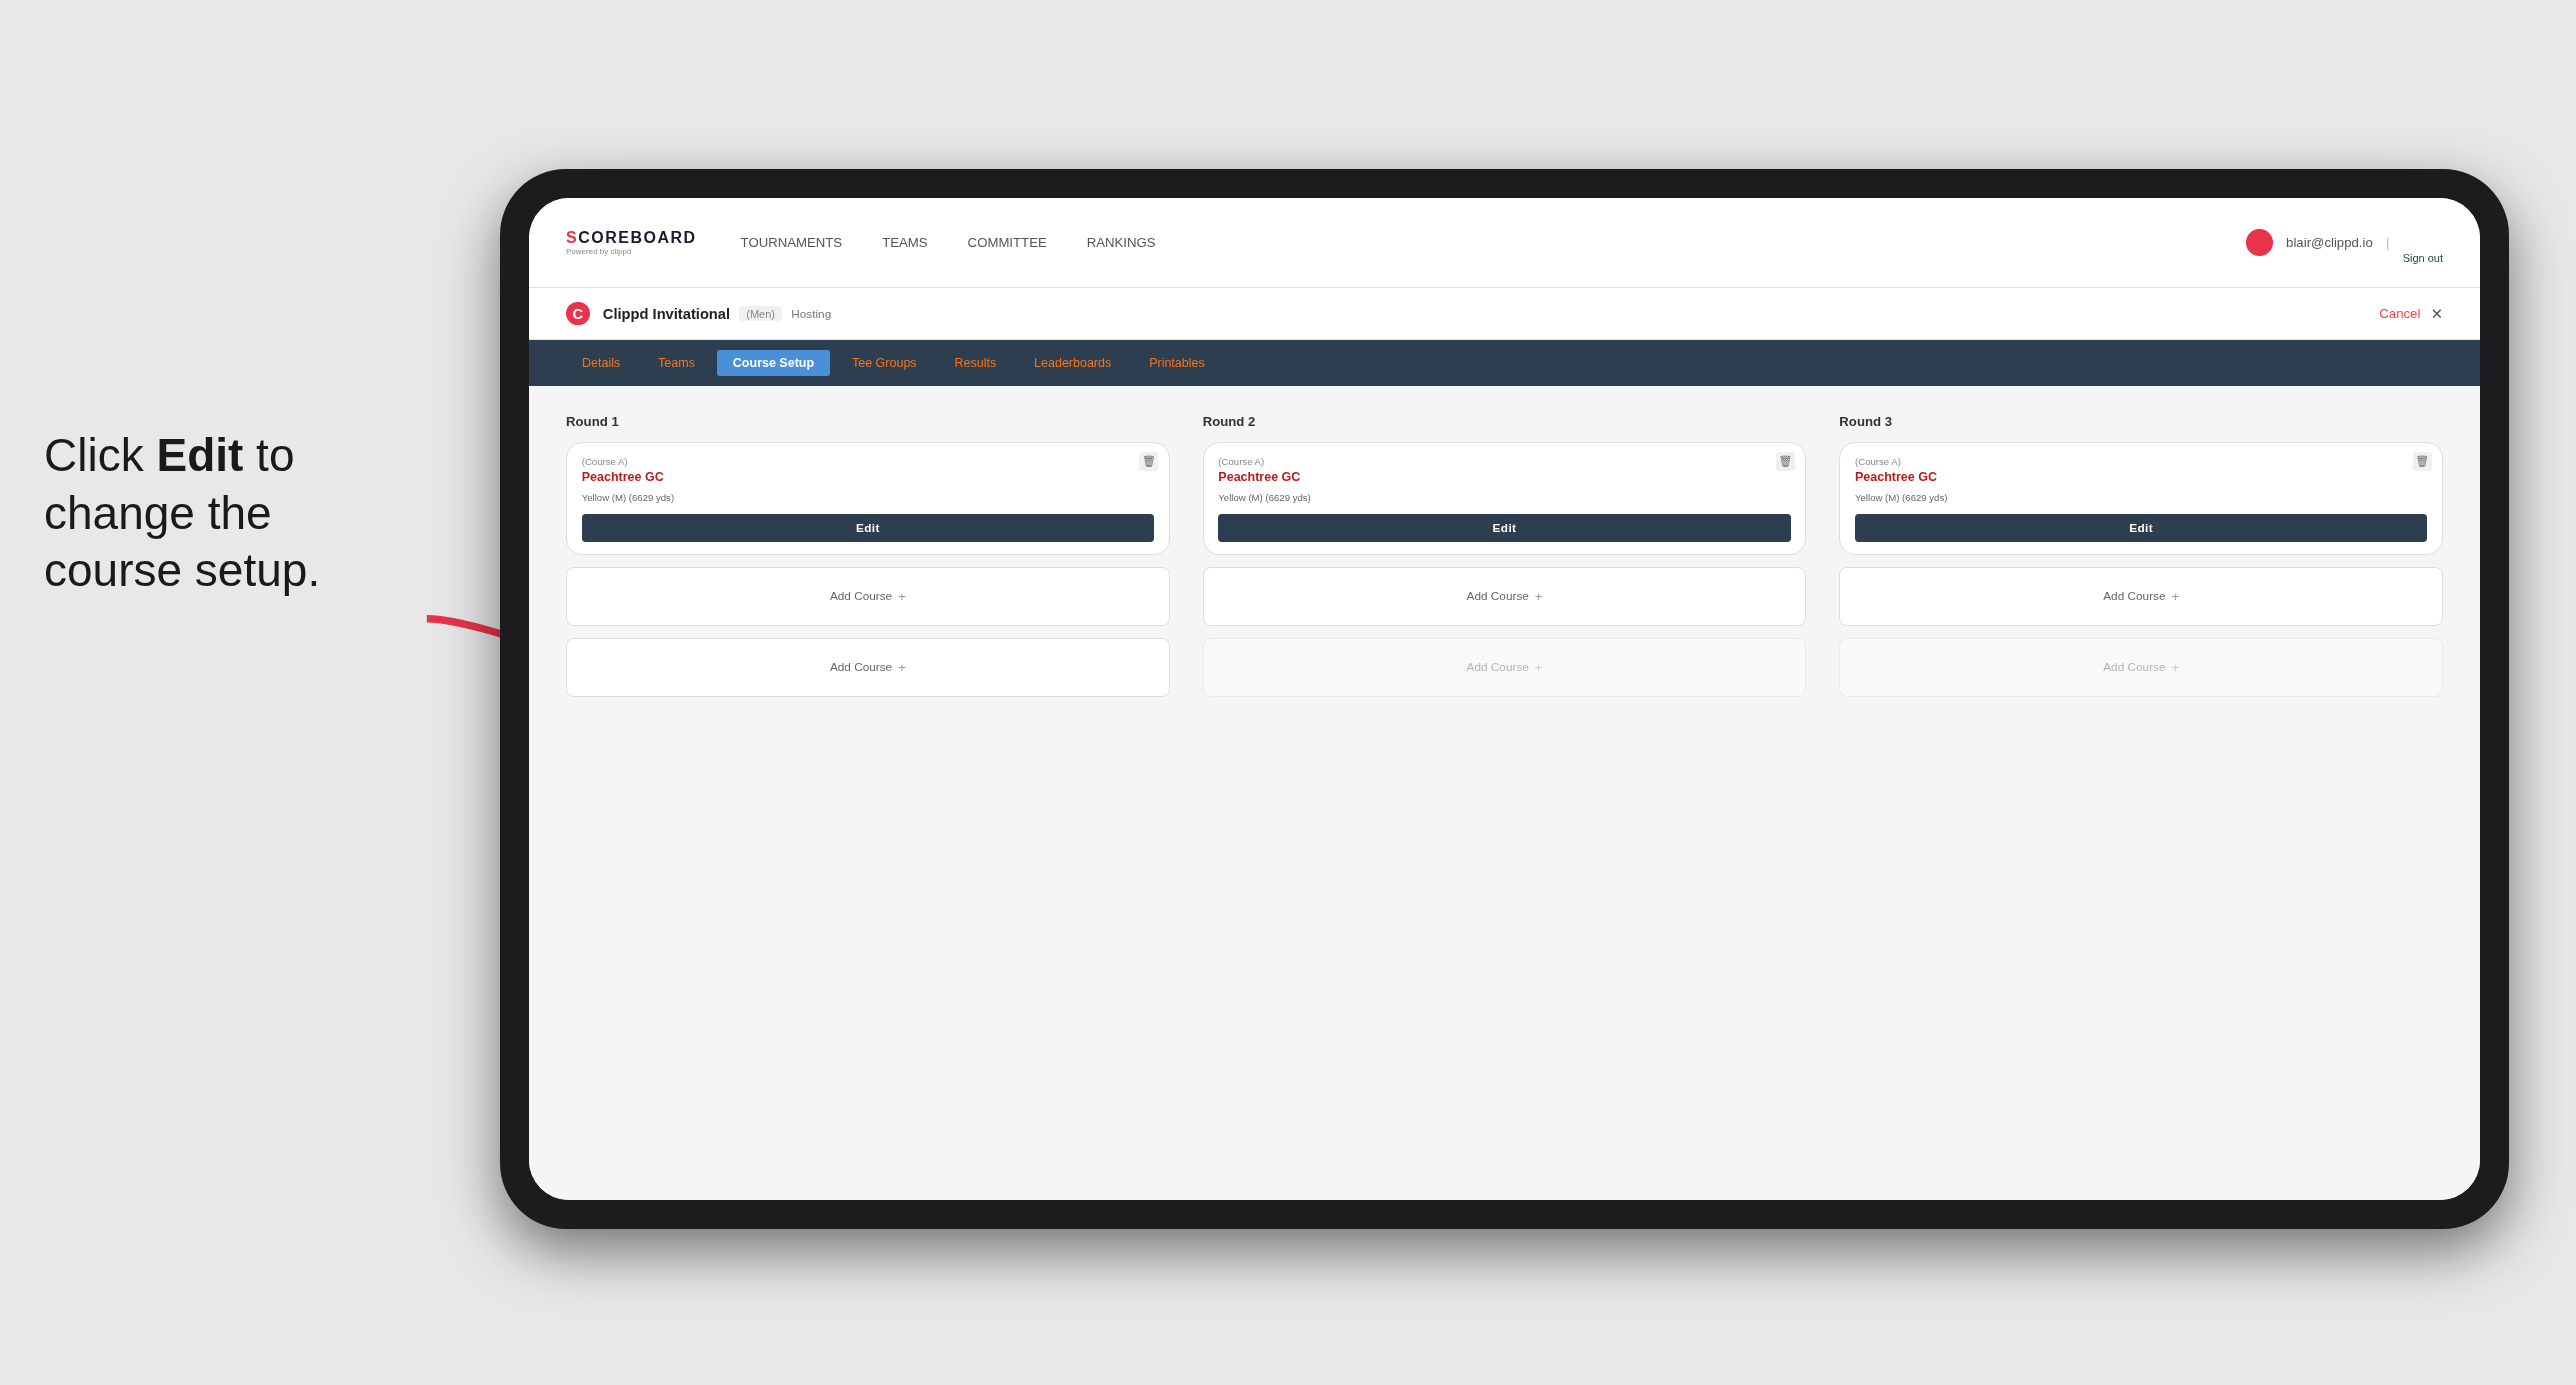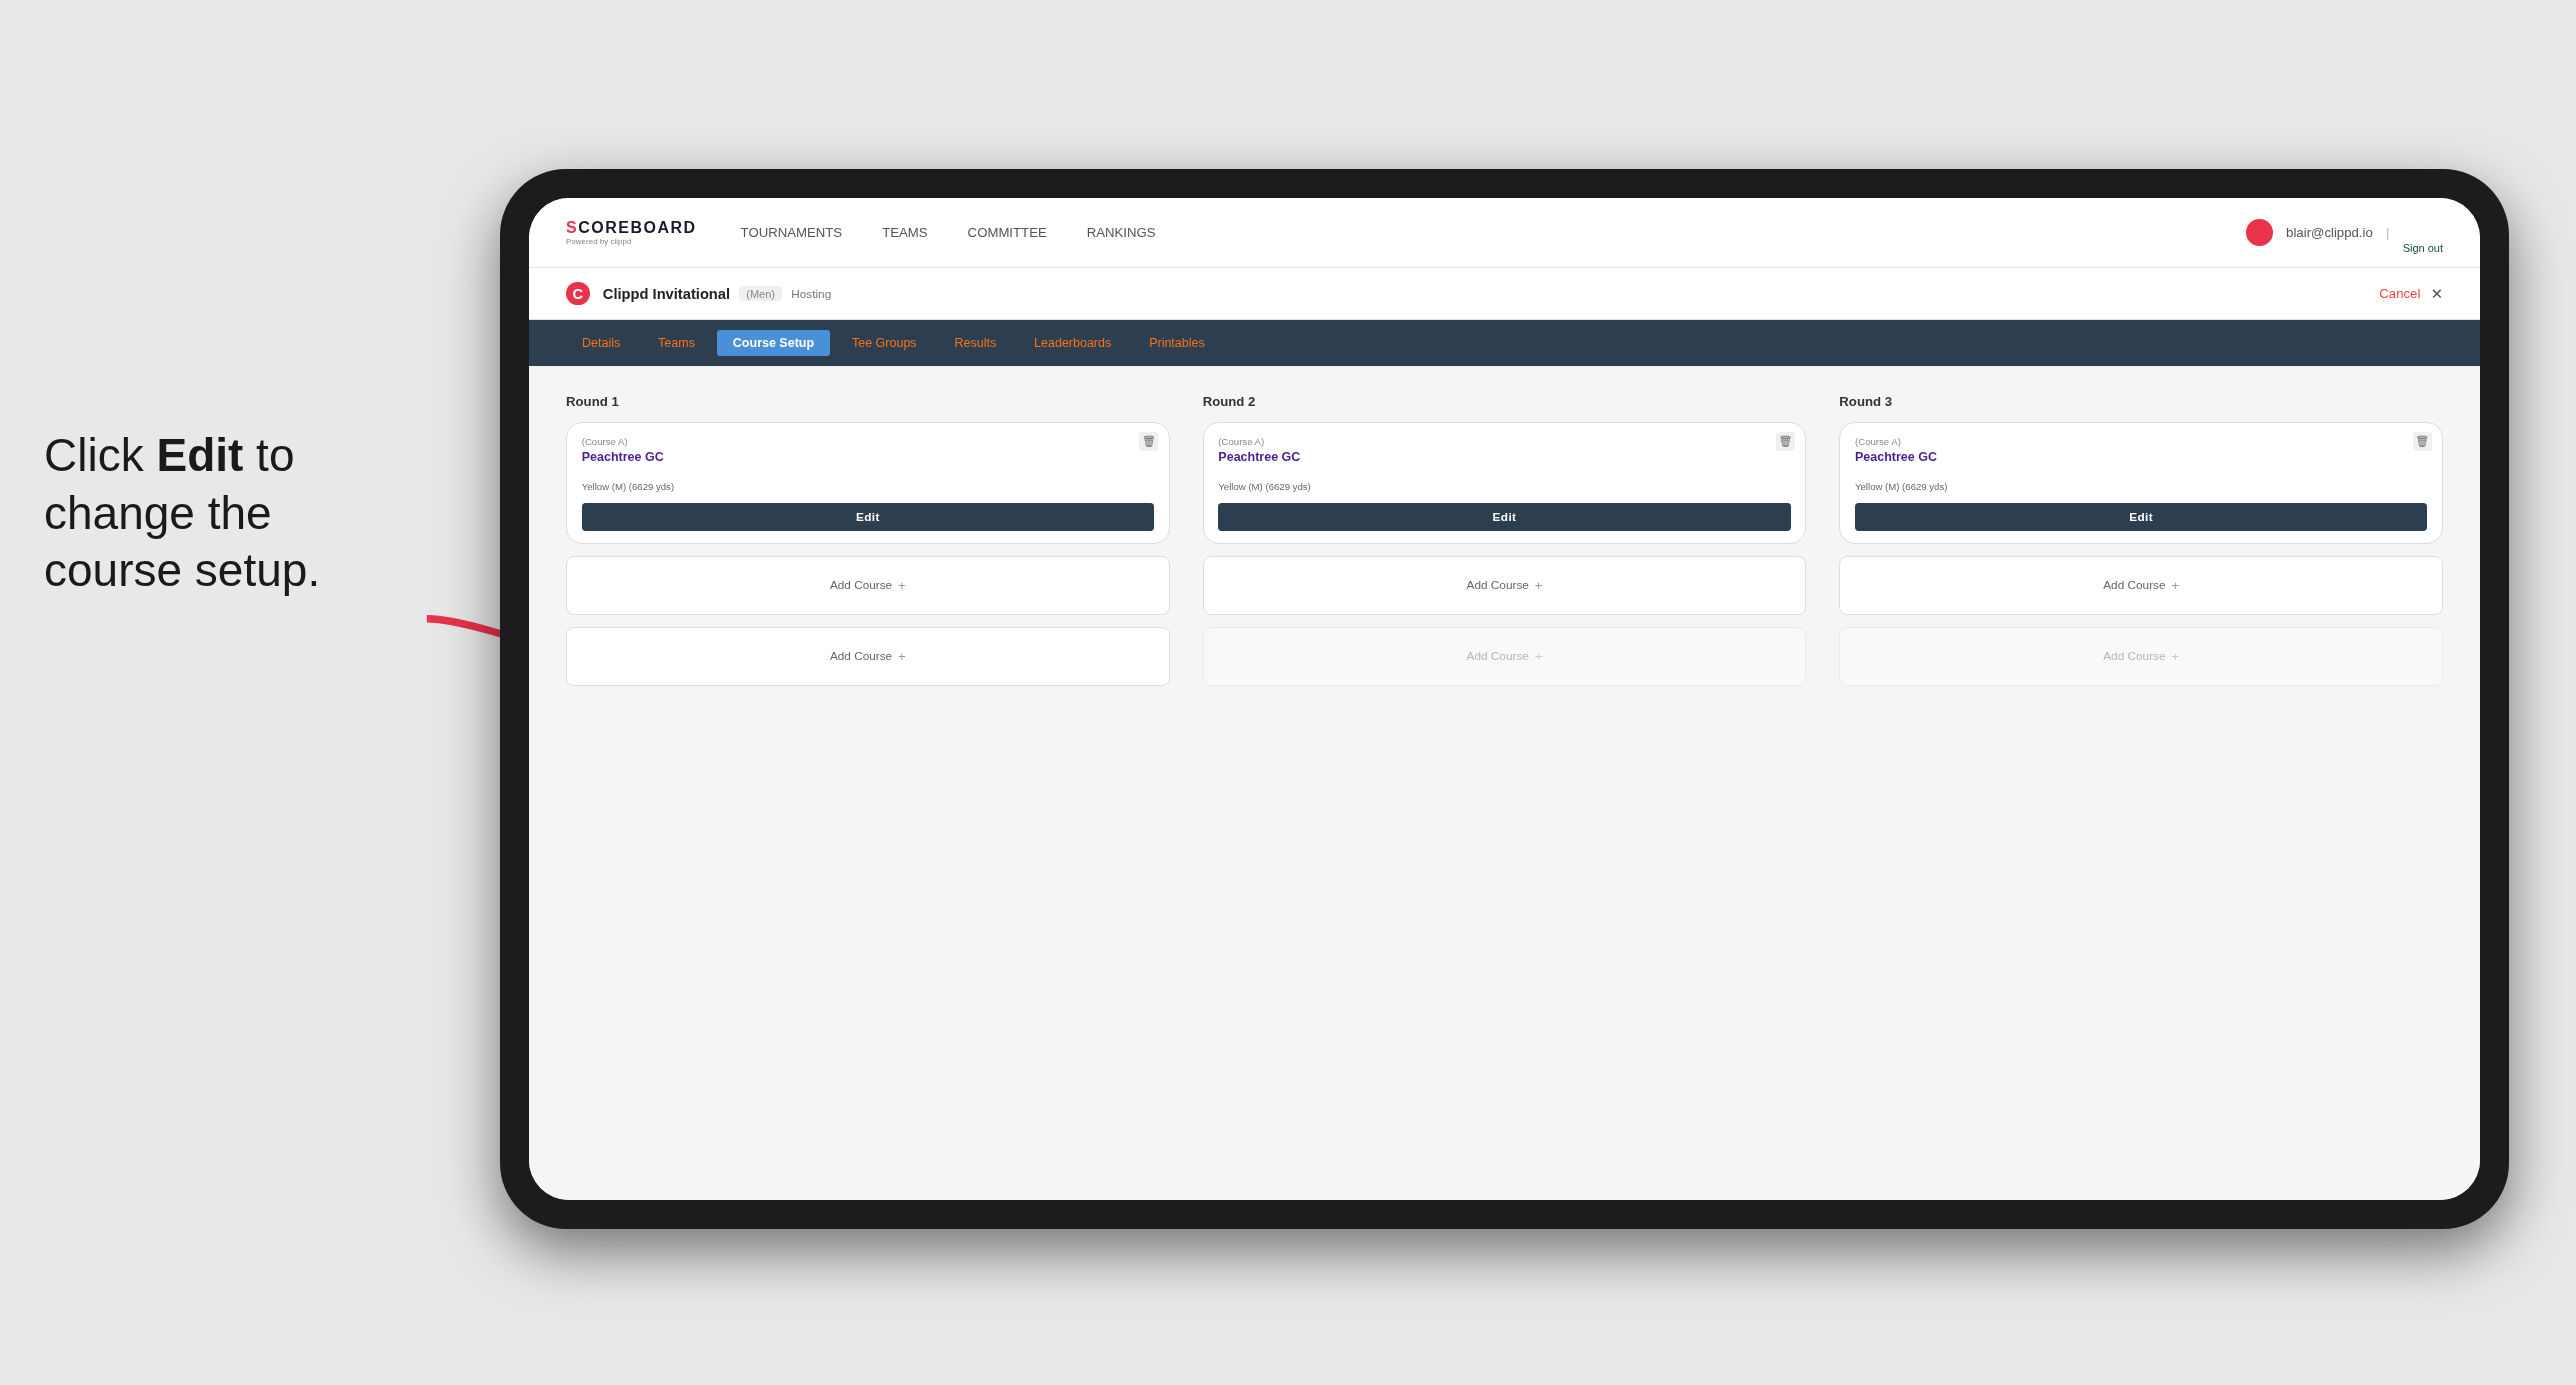--- a/index.html
+++ b/index.html
@@ -53,21 +53,21 @@
       flex-direction: column;
     }
 
     
     .top-nav {
       background: #fff;
       border-bottom: 0.7px solid #e0e0e0;
       display: flex;
       align-items: center;
       padding: 0 37px;
-      height: 70px;
+      height: 90px;
       flex-shrink: 0;
     }
     .logo-area {
       display: flex;
       flex-direction: column;
       margin-right: 44px;
     }
     .logo-title {
       font-size: 16px;
       font-weight: 800;
@@ -229,22 +229,22 @@
       position: relative;
     }
     .course-label {
       font-size: 9.6px;
       color: #888;
       margin-bottom: 2.9px;
     }
     .course-name {
       font-size: 12.5px;
       font-weight: 700;
-      color: #4c1d95;
-      margin-bottom: 17px;
+      color: #b91c1c;
+      margin-bottom: 8px;
     }
     .course-tee {
       font-size: 9.6px;
       color: #666;
       margin-bottom: 10.3px;
     }
     .delete-icon {
       position: absolute;
       top: 8.8px;
       right: 10.3px;

